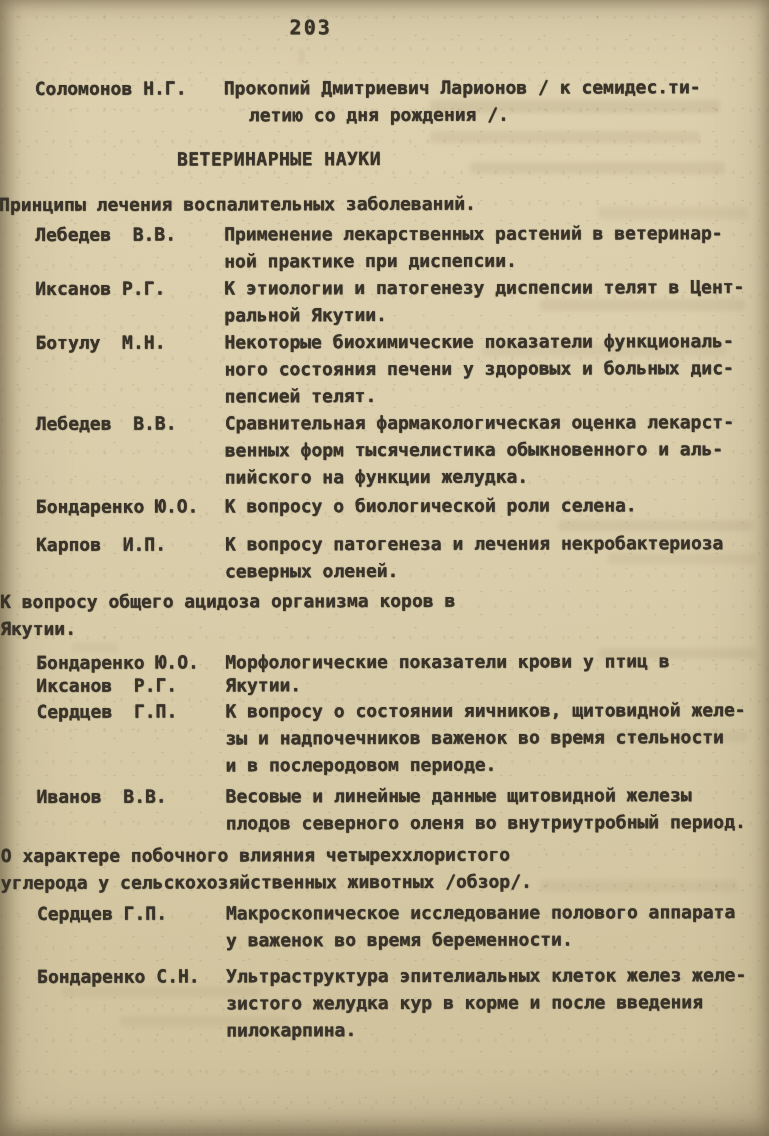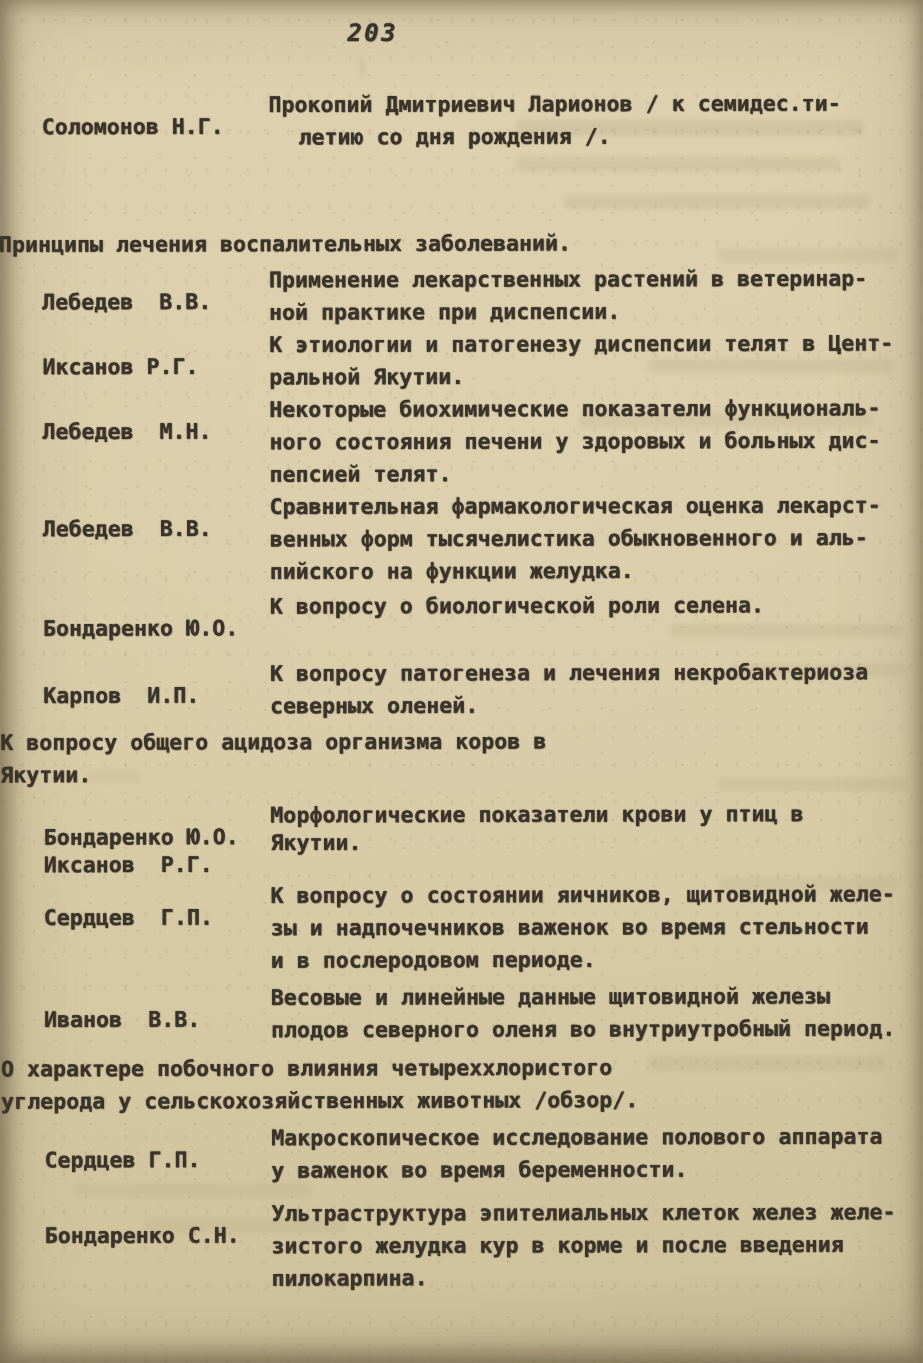--- a/index.html
+++ b/index.html
@@ -37,30 +37,30 @@
     filter: blur(2px);
   }
   .content {
     position: absolute; inset: 0;
     transform: rotate(-0.15deg);
     font-size: 18px; font-weight: bold; line-height: 27px;
     text-shadow: 0 0 1px rgba(55,48,38,0.85), 0.5px 0.5px 0 rgba(55,48,38,0.35);
   }
   .page-number {
     position: absolute; top: 14px; left: 291px;
-    font-size: 20px; letter-spacing: 2px; font-style: italic;
+    font-size: 20px; letter-spacing: 2px;
   }
   .pre-entries   { position: absolute; top: 74px;  left: 0; width: 769px; }
   .section-heading {
     position: absolute; top: 145px; left: 178px;
     font-size: 18px; letter-spacing: 0.5px;
   }
   .main-entries  { position: absolute; top: 190px; left: 0; width: 769px; }
   .entry { display: flex; align-items: flex-start; }
-  .authors { width: 189px; padding-left: 36px; flex: 0 0 auto; box-sizing: content-box; margin-top: 18px; }
+  .authors { width: 189px; padding-left: 36px; flex: 0 0 auto; box-sizing: content-box; }
   .titles  { width: 544px; flex: 0 0 auto; }
   .author-line, .title-line { white-space: pre; }
   .entry.tight .author-line, .entry.tight .title-line { line-height: 23px; }
   .title-line.cont-indent { padding-left: 25px; }
 </style>
 </head>
 <body>
 
 <div class="paper">
   <div class="texture"></div>
@@ -87,20 +87,21 @@
         <div class="entry" style="margin-bottom: 0px;">
           <div class="authors">
             <div class="author-line">Соломонов Н.Г.</div>
           </div>
           <div class="titles">
             <div class="title-line">Прокопий Дмитриевич Ларионов / к семидес.ти-</div>
             <div class="title-line cont-indent">летию со дня рождения /.</div>
           </div>
         </div>
       </div>
+    <div class="section-heading">ВЕТЕРИНАРНЫЕ НАУКИ</div>
     <div class="main-entries" id="main-entries">
         <div class="entry" style="margin-bottom: 3px;">
           <div class="titles">
             <div class="title-line">Принципы лечения воспалительных заболеваний.</div>
           </div>
         </div>
         <div class="entry" style="margin-bottom: 0px;">
           <div class="authors">
             <div class="author-line">Лебедев  В.В.</div>
           </div>
@@ -113,21 +114,21 @@
           <div class="authors">
             <div class="author-line">Иксанов Р.Г.</div>
           </div>
           <div class="titles">
             <div class="title-line">К этиологии и патогенезу диспепсии телят в Цент-</div>
             <div class="title-line">ральной Якутии.</div>
           </div>
         </div>
         <div class="entry" style="margin-bottom: 0px;">
           <div class="authors">
-            <div class="author-line">Лебедев  М.Н.</div>
+            <div class="author-line">Ботулу  М.Н.</div>
           </div>
           <div class="titles">
             <div class="title-line">Некоторые биохимические показатели функциональ-</div>
             <div class="title-line">ного состояния печени у здоровых и больных дис-</div>
             <div class="title-line">пепсией телят.</div>
           </div>
         </div>
         <div class="entry" style="margin-bottom: 2px;">
           <div class="authors">
             <div class="author-line">Лебедев  В.В.</div>

